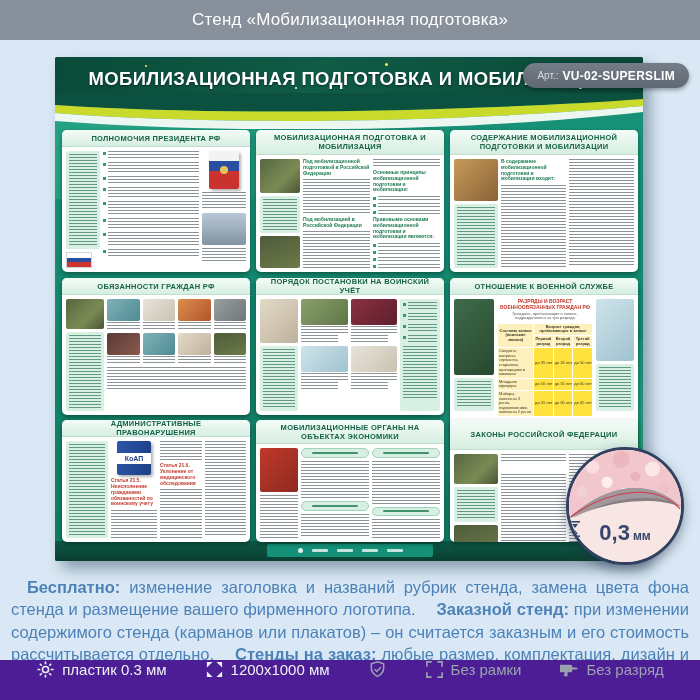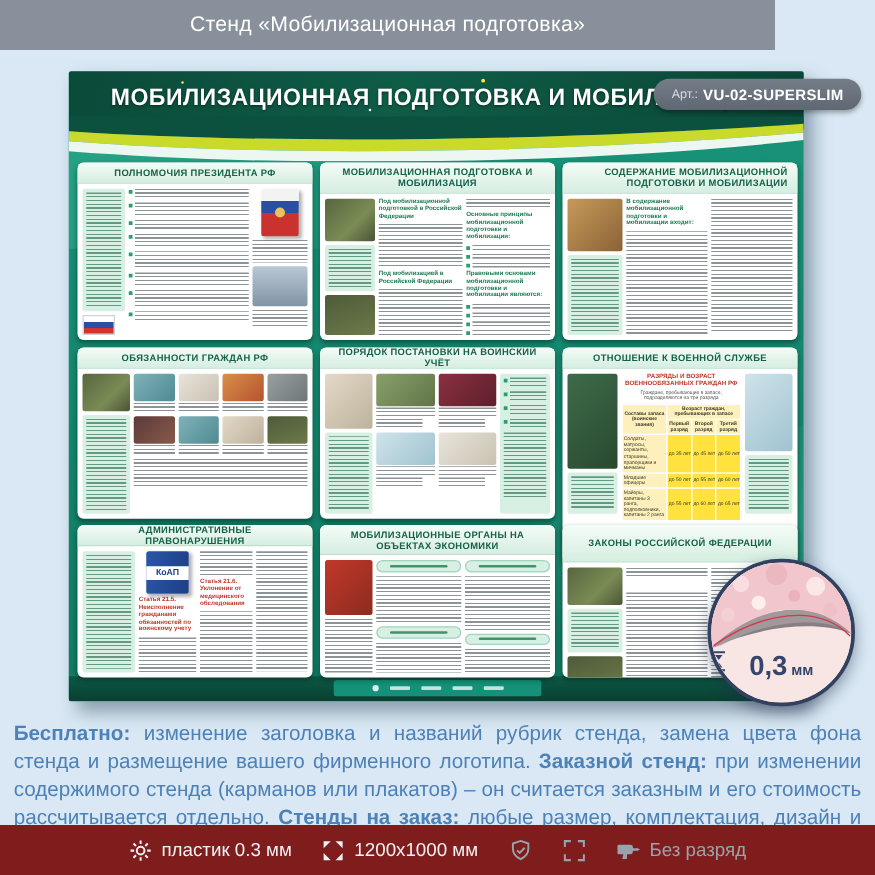--- a/index.html
+++ b/index.html
@@ -1,21 +1,21 @@
 <!DOCTYPE html>
 <html><head>
 <meta charset="utf-8">
 <style>
   * { margin:0; padding:0; box-sizing:border-box; }
   html,body { width:700px; height:700px; }
   body { font-family:"Liberation Sans","DejaVu Sans",sans-serif; background:#d9e8f4; position:relative; overflow:hidden; }
   .page { position:absolute; inset:0; }
 
   
-  .topbar { position:absolute; left:0; top:0; width:620px; height:40px; background:#87909b;
+  .topbar { position:absolute; left:0; top:0; width:700px; height:40px; background:#87909b;
             display:flex; align-items:center; justify-content:center; }
   .topbar-title { color:#ffffff; font-size:17px; letter-spacing:.2px; }
 
   
   .badge { position:absolute; top:63px; right:11px; height:25px; z-index:6;
            background:linear-gradient(#757e88,#5f6872); border-radius:13px;
            display:flex; align-items:center; padding:0 14px; gap:4px;
            box-shadow:0 2px 4px rgba(0,0,0,.35); }
   .badge .sku-label { color:#d7dce1; font-size:10px; }
   .badge .sku { color:#ffffff; font-size:12px; font-weight:bold; letter-spacing:.3px; }
@@ -113,25 +113,25 @@
              box-shadow:0 5px 12px rgba(30,45,70,.45); background:#f6e3e2; }
   .callout svg { position:absolute; inset:0; }
   .callout .meas { position:absolute; left:0; right:0; bottom:16px; display:flex;
                    align-items:baseline; justify-content:center; gap:3px; color:#35456b; }
   .callout .meas .val { font-size:22px; font-weight:bold; }
   .callout .meas .unit { font-size:12px; font-weight:bold; }
 
   
   .desc { position:absolute; left:11px; top:576px; width:678px; color:#4d82b8;
           font-size:16.5px; line-height:1.35; text-align:justify; }
-  .desc b { font-weight:bold; }
-
-  
-  .specbar { position:absolute; left:0; top:660px; width:700px; height:40px; background:#7f1d1d;
-             display:flex; align-items:center; justify-content:center; gap:24px; }
+  .desc b { font-weight:bold;margin-left:16px; }
+
+  
+  .specbar { position:absolute; left:0; top:660px; width:700px; height:40px; background:#4c1d95;
+             display:flex; align-items:flex-start; justify-content:center; gap:38px; }
   .spec { display:flex; align-items:center; gap:7px; font-size:15px; }
   .spec.on { color:#eef1f4; }
   .spec.off { color:#9aa3ad; }
   .spec svg { display:block; }
 </style>
 </head>
 <body>
 
 <div class="page">
 
@@ -270,21 +270,21 @@
             </div>
           <div class="blt">
               <span class="dot"></span>
               <div class="lines" style="height:4px;"></div>
             </div>
         </div>
       </div>
     </div>
 
     <div class="panel" style="left:395px;top:73px;width:188px;height:142px;">
-      <div class="panel-h" style="height:25px;text-align:right;">СОДЕРЖАНИЕ МОБИЛИЗАЦИОННОЙ ПОДГОТОВКИ И МОБИЛИЗАЦИИ</div>
+      <div class="panel-h" style="height:25px;">СОДЕРЖАНИЕ МОБИЛИЗАЦИОННОЙ ПОДГОТОВКИ И МОБИЛИЗАЦИИ</div>
       <div class="panel-b" style="height:117px;">
         <div class="col" style="width:44px;">
           <div class="ph g-worker" style="height:42px;"></div>
           <div class="mint" style="flex:1;">
               <div class="ln-green lines" style="height:100%;"></div>
             </div>
         </div>
         <div class="col" style="flex:1;">
           <div class="mh">В содержание мобилизационной подготовки и мобилизации входит:</div>
           <div class="lines" style="height:96px;"></div>
@@ -583,20 +583,21 @@
     <div class="spec off">
       <svg width="19" height="19" viewBox="0 0 20 20" fill="none" stroke="currentColor" stroke-width="1.6">
         <path d="M10 1.8l6.5 2.2v4.4c0 4.3-2.7 7-6.5 8.8-3.8-1.8-6.5-4.5-6.5-8.8V4z"></path>
         <path d="M7 9.8l2.2 2.2L13.4 7.6"></path>
       </svg>
     </div>
     <div class="spec off">
       <svg width="19" height="19" viewBox="0 0 20 20" fill="none" stroke="currentColor" stroke-width="1.7">
         <path d="M2 7V2h5M13 2h5v5M18 13v5h-5M7 18H2v-5"></path>
       </svg>
+      <span>Без рамки</span>
     </div>
     <div class="spec off">
       <svg width="20" height="19" viewBox="0 0 21 20" fill="currentColor">
         <path d="M2 5h10a2 2 0 0 1 2 2v1h4l2 1-2 1h-4v1a2 2 0 0 1-2 2H9v4H5l1-4H2a1 1 0 0 1-1-1V6a1 1 0 0 1 1-1z"></path>
       </svg>
       <span>Без разряд</span>
     </div>
   </div>
 
 </div>

